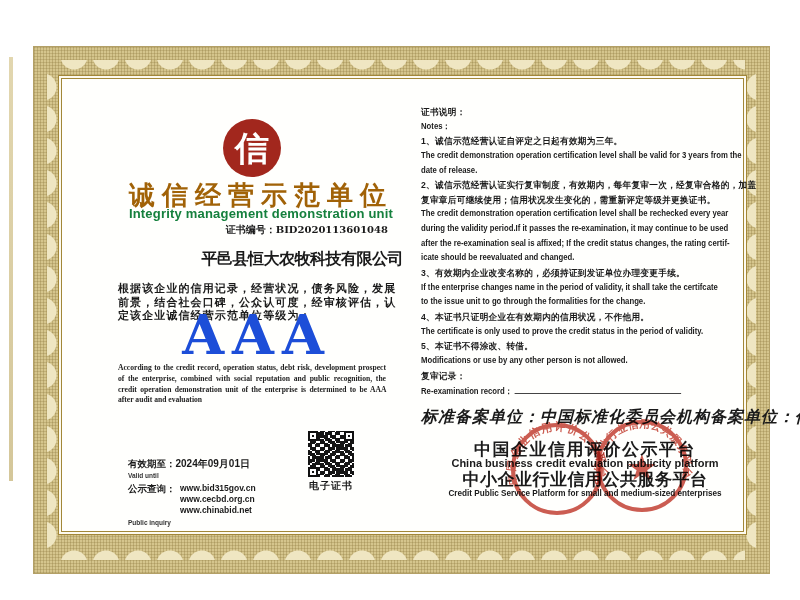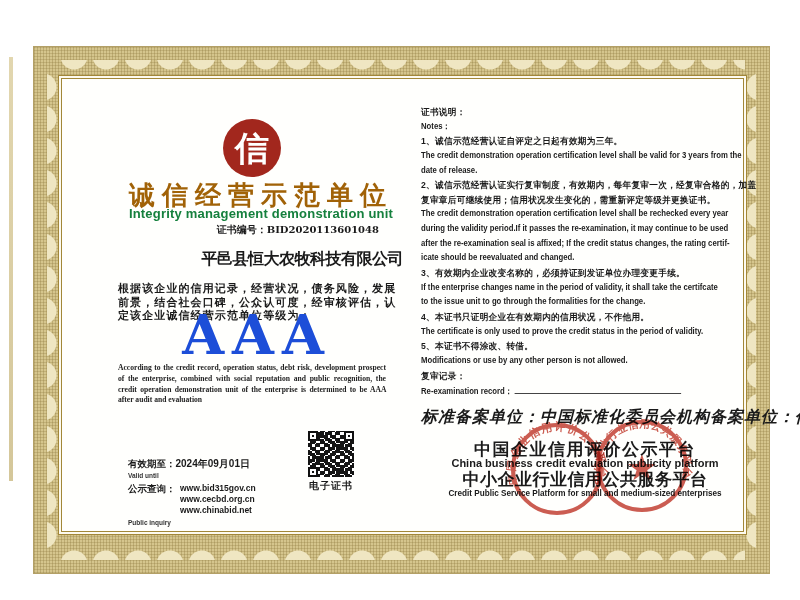--- a/index.html
+++ b/index.html
@@ -24,21 +24,21 @@
   .abs{position:absolute;}
 
   
   .logo{left:223px;top:119px;width:58px;height:58px;border-radius:50%;background:#a2271d;
     display:flex;align-items:center;justify-content:center;}
   .logo span{color:#fff;font-size:34px;font-weight:700;line-height:1;font-family:"DejaVu Serif",serif;}
   .title-zh{left:111px;top:178px;width:300px;text-align:center;font-size:26px;font-weight:800;
     letter-spacing:7px;white-space:nowrap;color:#a16207;}
   .title-en{left:101px;top:206px;width:320px;text-align:center;font-size:13px;font-weight:700;
     letter-spacing:.2px;white-space:nowrap;color:#15803d;}
-  .certno{left:154px;top:223px;width:225px;text-align:right;font-size:10px;font-weight:700;white-space:nowrap;}
+  .certno{left:163px;top:223px;width:225px;text-align:right;font-size:10px;font-weight:700;white-space:nowrap;}
   .certno .num{font-family:"DejaVu Serif",serif;}
   .company{left:103px;top:249px;width:300px;text-align:right;font-size:16px;font-weight:800;
     letter-spacing:-0.5px;white-space:nowrap;}
   .zhpara{left:118px;top:283px;width:266px;font-size:11px;font-weight:700;line-height:13.5px;letter-spacing:1.1px;font-family:Liberation Mono, monospace;}
   .zhpara div{white-space:nowrap;}
   .grade{left:105px;top:303px;width:296px;text-align:center;font-family:"DejaVu Serif",serif;
     font-weight:700;font-size:54px;color:#1d4ed8;letter-spacing:8px;padding-left:8px;box-sizing:border-box;}
   .enpara{left:118px;top:363px;width:268px;font-family:"Liberation Serif",serif;font-weight:700;
     font-size:7.6px;line-height:10.8px;text-align:justify;color:#222;}
 

